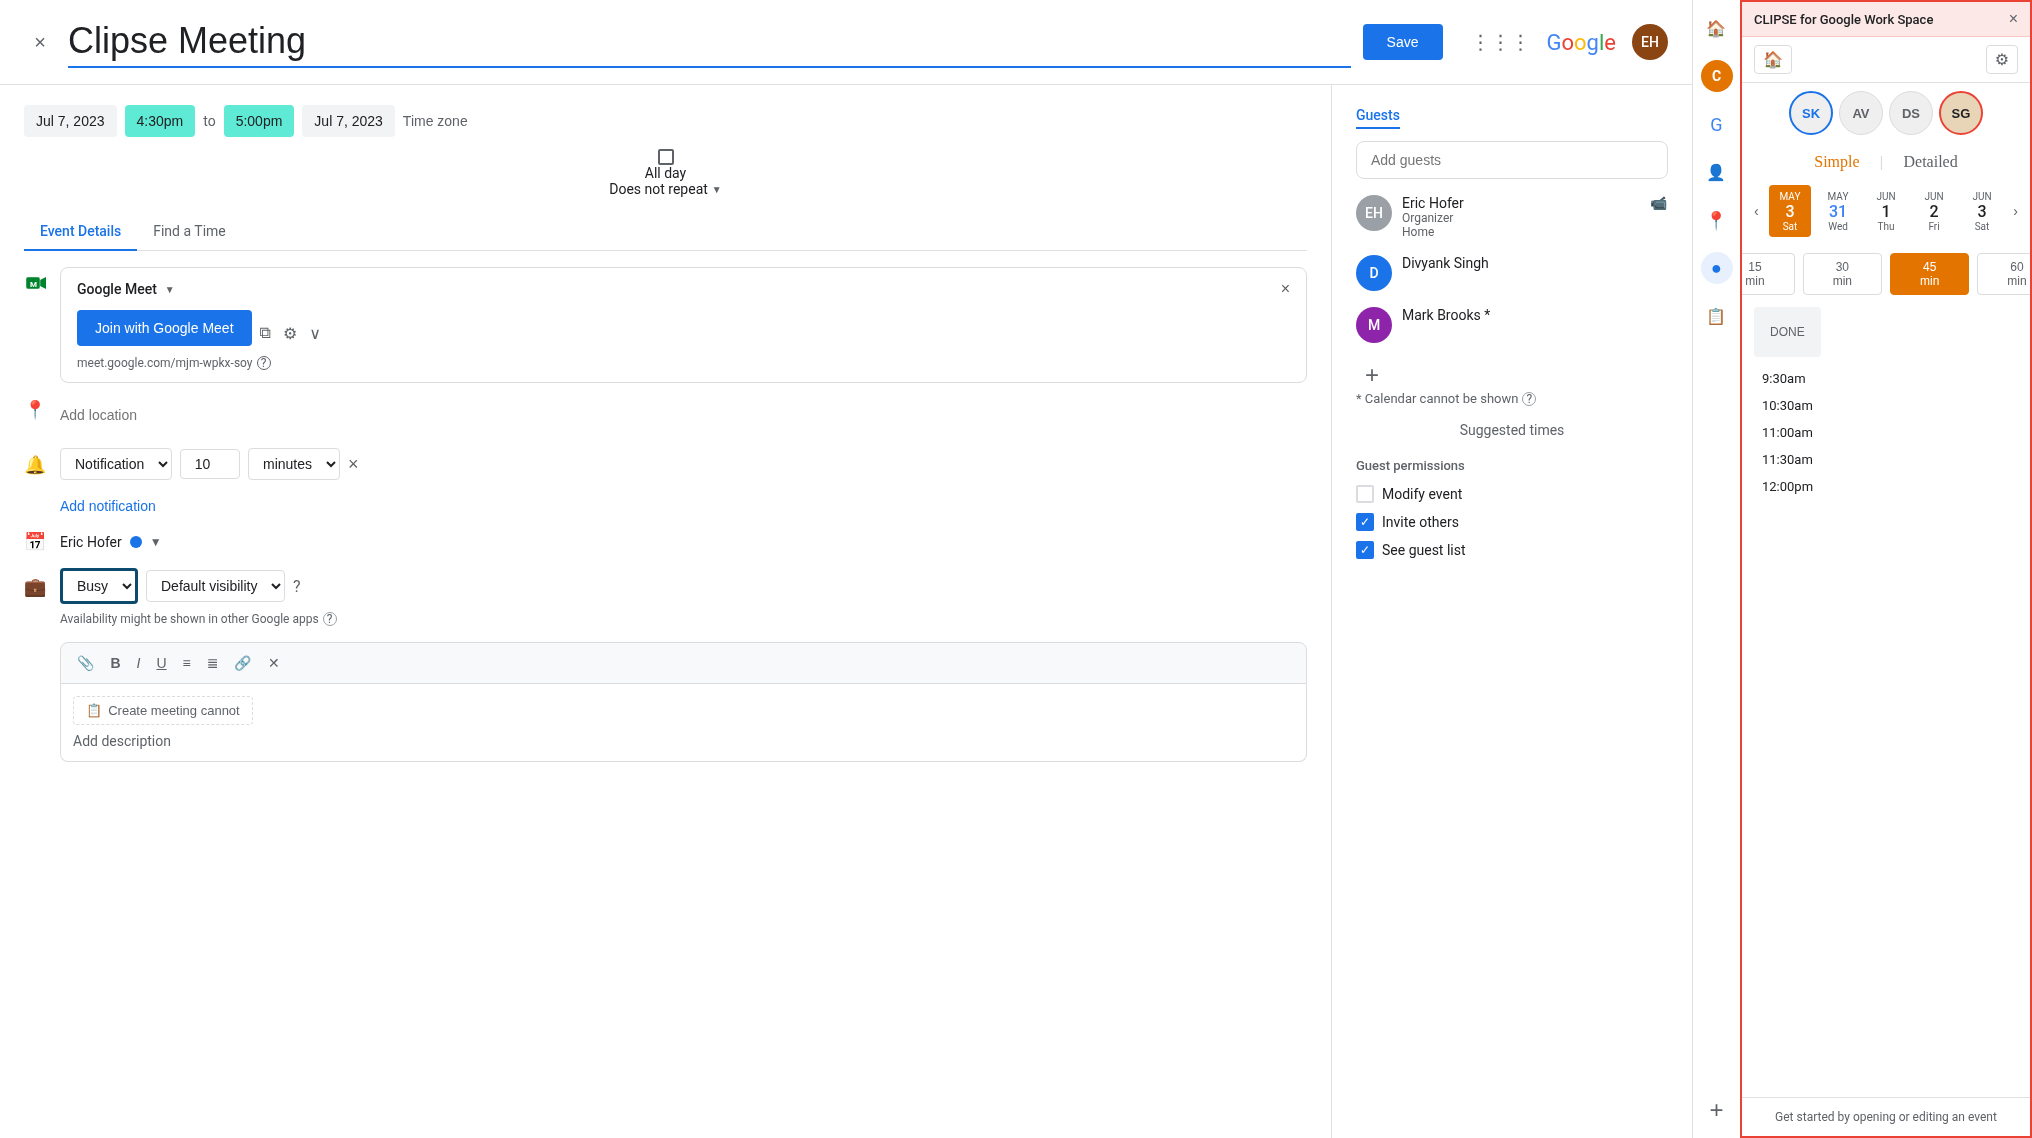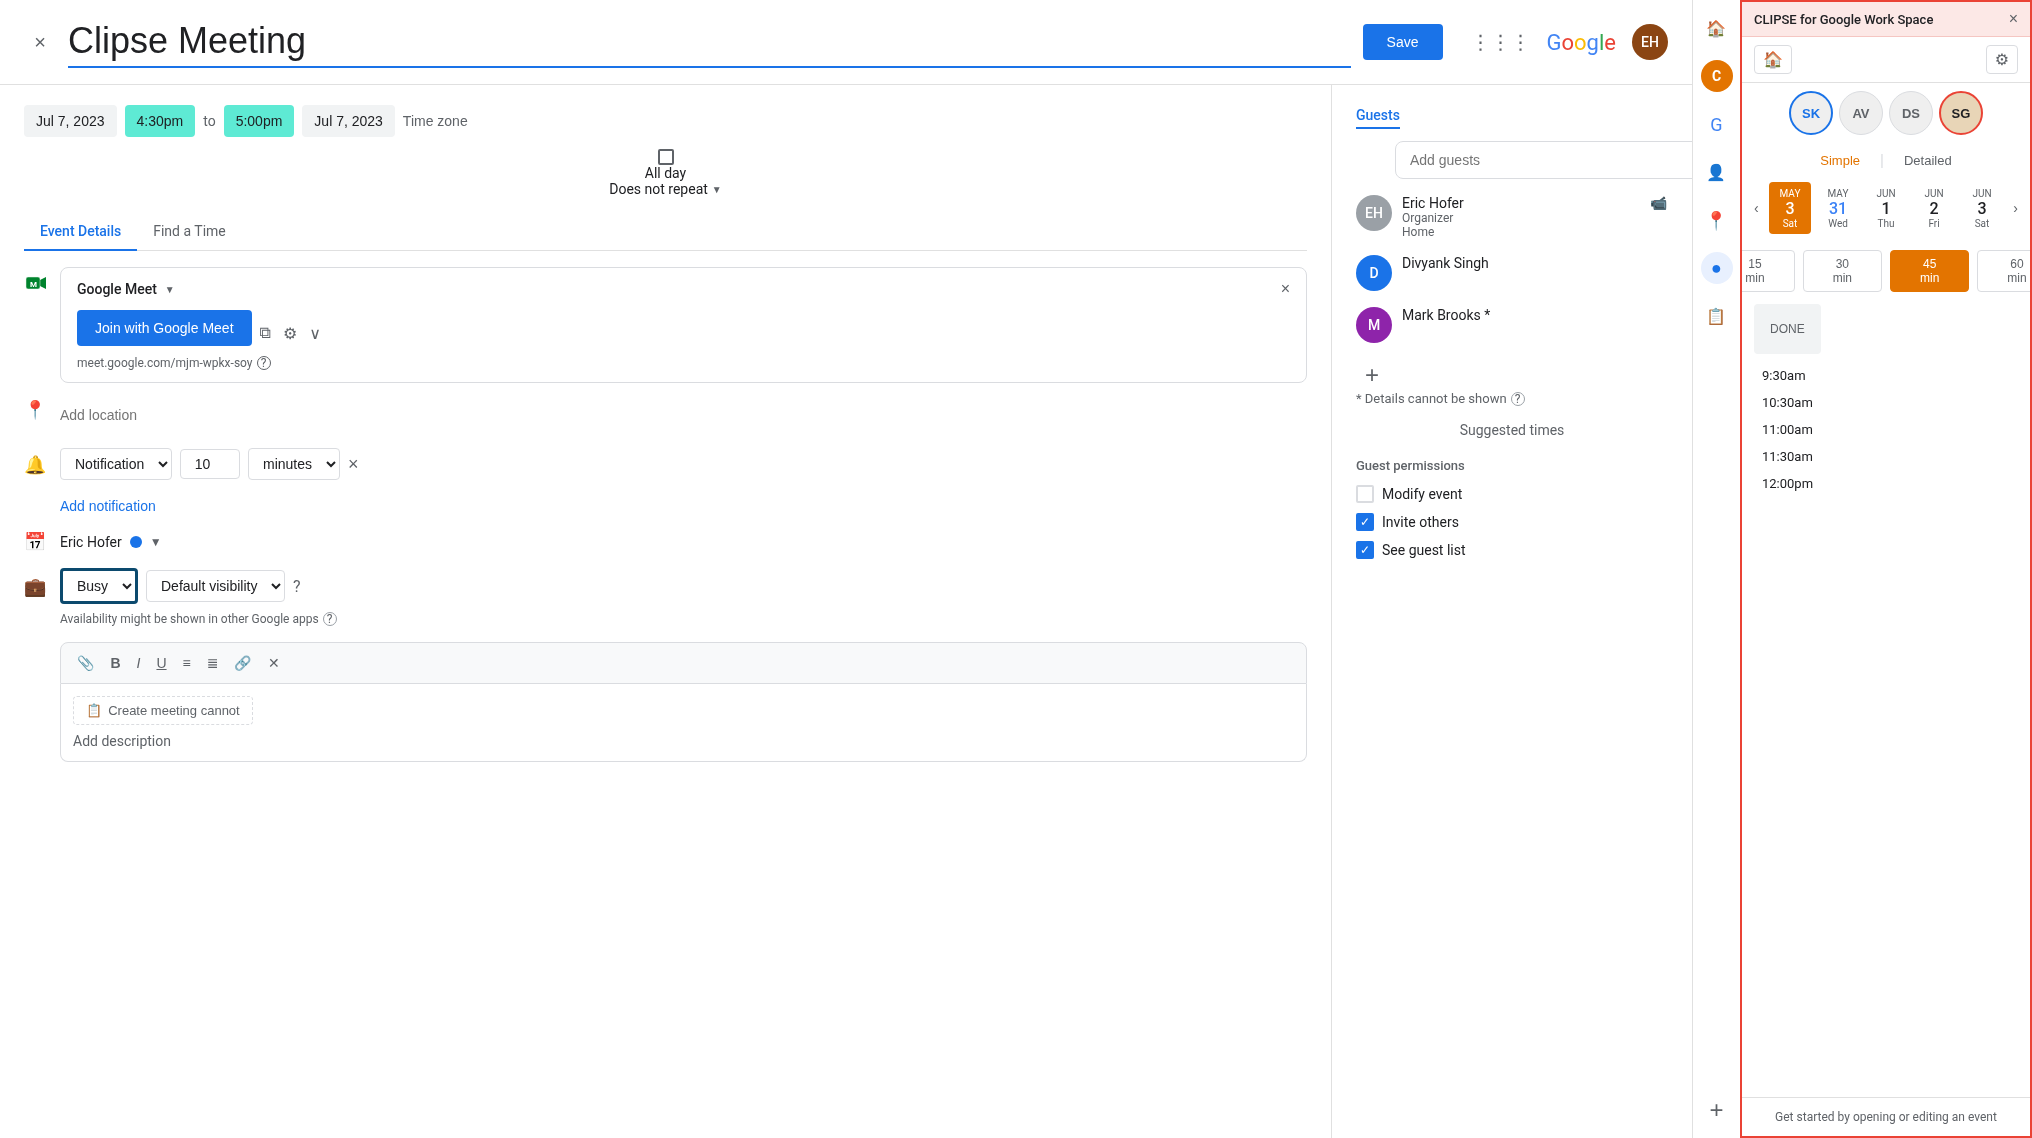--- a/index.html
+++ b/index.html
@@ -233,21 +233,20 @@
       overflow-y: auto;
     }
     .guests-title {
       font-size: 14px; color: #1a73e8; font-weight: 500; margin-bottom: 12px;
       border-bottom: 2px solid #1a73e8; padding-bottom: 4px; display: inline-block;
     }
     .add-guest-input {
       width: 100%; border: 1px solid #dadce0; border-radius: 8px;
       padding: 10px 14px; font-size: 14px; outline: none; margin-bottom: 16px;
       color: #202124;
-      margin-left: 39px;
     }
 
     .guest-item {
       display: flex; align-items: flex-start; gap: 10px; margin-bottom: 16px;
     }
     .guest-avatar {
       width: 36px; height: 36px; border-radius: 50%;
       display: flex; align-items: center; justify-content: center;
       color: #fff; font-size: 14px; font-weight: 500; flex-shrink: 0;
     }
@@ -348,22 +347,22 @@
       border: 2px solid #ea4335;
       color: #202124;
     }
 
     
     .view-toggle {
       display: flex; align-items: center; justify-content: center;
       gap: 0; padding: 4px 12px;
     }
     .view-btn {
-      padding: 6px 20px; font-size: 13px; cursor: pointer;
-      background: none; border: none; color: #5f6368;
+      padding: 6px 20px; font-size: 16px; cursor: pointer;
+      background: none; border: none; color: #5f6368; font-family: Liberation Serif, serif;
     }
     .view-btn.simple { color: #e37400; font-weight: 500; }
     .view-divider { color: #dadce0; font-size: 16px; }
 
     
     .mini-cal {
       padding: 4px 12px;
     }
     .mini-cal-nav {
       display: flex; align-items: center; justify-content: space-between; margin-bottom: 4px;
@@ -598,21 +597,21 @@
       <div class="guest-item">
         <div class="guest-avatar purple">M</div>
         <div class="guest-info">
           <div class="guest-name">Mark Brooks *</div>
         </div>
       </div>
 
       <button class="add-btn">+</button>
 
       <div class="calendar-note">
-        <span>* Details cannot be shown</span>
+        <span>* Calendar cannot be shown</span>
         <span style="font-size:12px;color:#5f6368;border:1px solid #9aa0a6;border-radius:50%;width:14px;height:14px;display:inline-flex;align-items:center;justify-content:center;">?</span>
       </div>
 
       <div class="suggested-times">Suggested times</div>
 
       <div class="permissions-title">Guest permissions</div>
 
       <div class="permission-item">
         <div class="perm-checkbox"></div>
         <span>Modify event</span>

